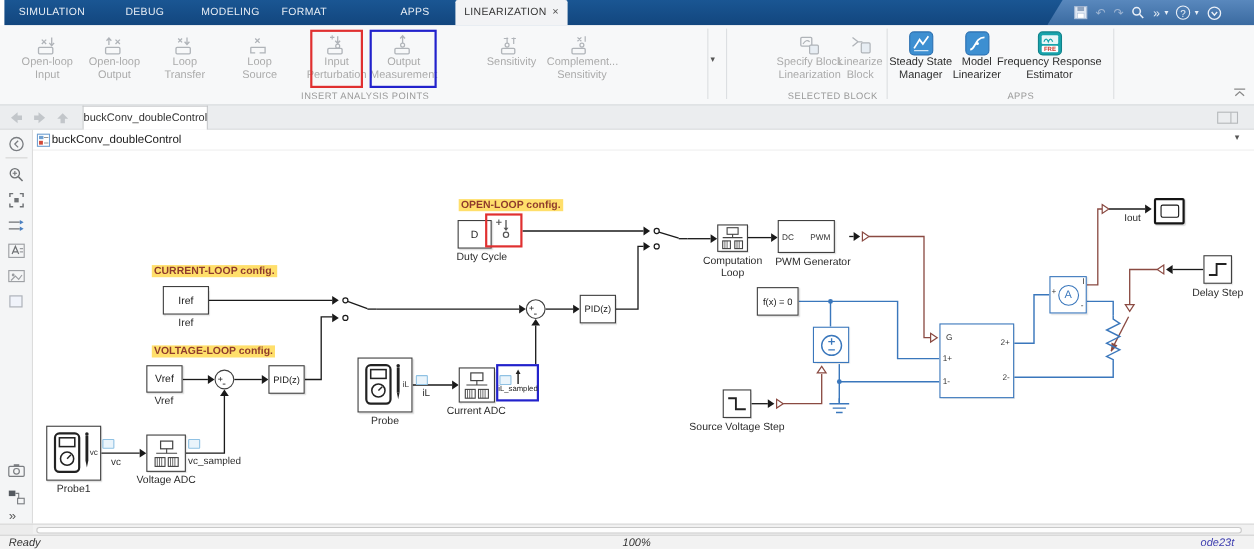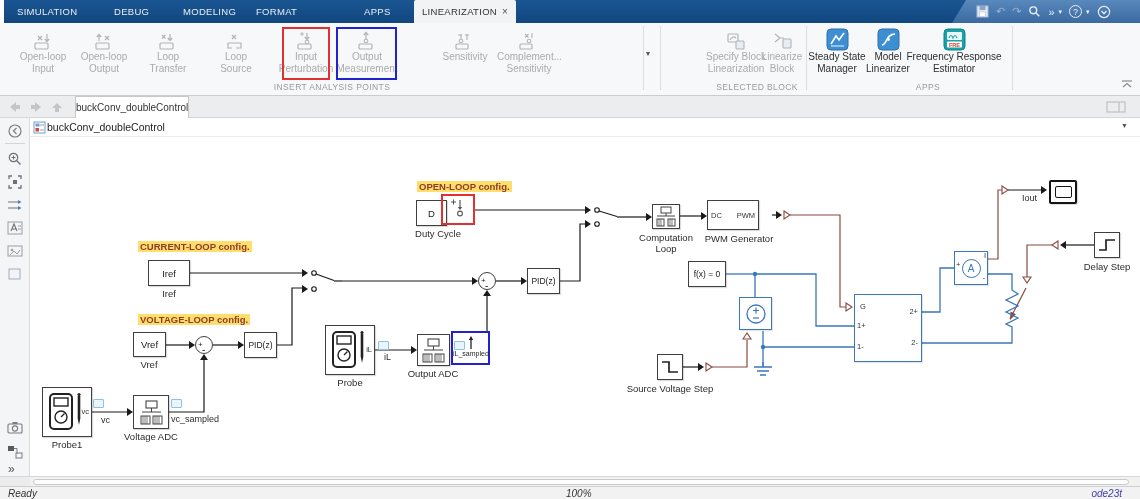--- a/index.html
+++ b/index.html
@@ -515,21 +515,21 @@
     <svg width="27" height="27" viewBox="0 0 27 27">
         <rect x="8" y="2" width="11" height="7" fill="none" stroke="#444" stroke-width="1.1"></rect>
         <line x1="13.5" y1="9" x2="13.5" y2="13" stroke="#444"></line>
         <line x1="4" y1="13" x2="23" y2="13" stroke="#444"></line>
         <rect x="3" y="17" width="9" height="8" fill="none" stroke="#444"></rect>
         <path d="M5,17 v8 M7,17 v8 M9,17 v8" stroke="#444" stroke-width=".7"></path>
         <rect x="15" y="17" width="9" height="8" fill="none" stroke="#444"></rect>
         <path d="M17,17 v8 M19,17 v8 M21,17 v8" stroke="#444" stroke-width=".7"></path>
       </svg>
   </div>
-  <div class="cap" style="left:433px;top:368px">Output ADC</div>
+  <div class="cap" style="left:433px;top:368px">Current ADC</div>
 
   <div class="hlframe" style="left:451px;top:331px;width:39px;height:34px;border:2.5px solid #2222cc;background:#fff;z-index:7">
     <svg width="34" height="16" viewBox="0 0 34 16" style="display:block;margin:1px auto 0">
         <path d="M17,15 V5" stroke="#222" stroke-width="1.3"></path>
         <polygon points="14.8,6 17,2 19.2,6" fill="#222"></polygon>
       </svg>
     <div style="font-size:7px;color:#222;text-align:center;line-height:1.2">iL_sampled</div>
   </div>
 
   <div class="blk" style="left:42px;top:387px;width:50px;height:50px">

